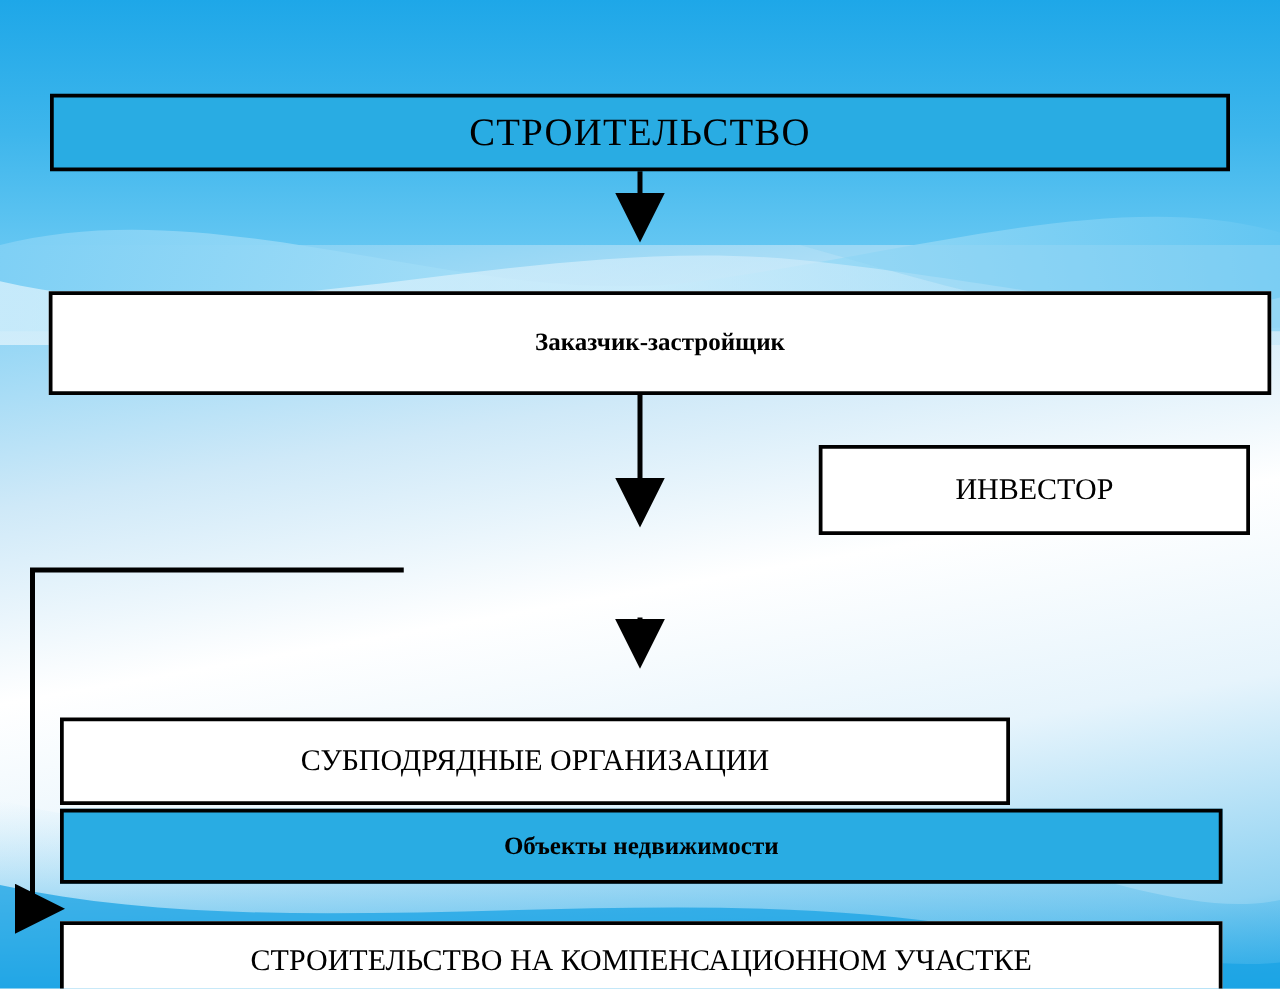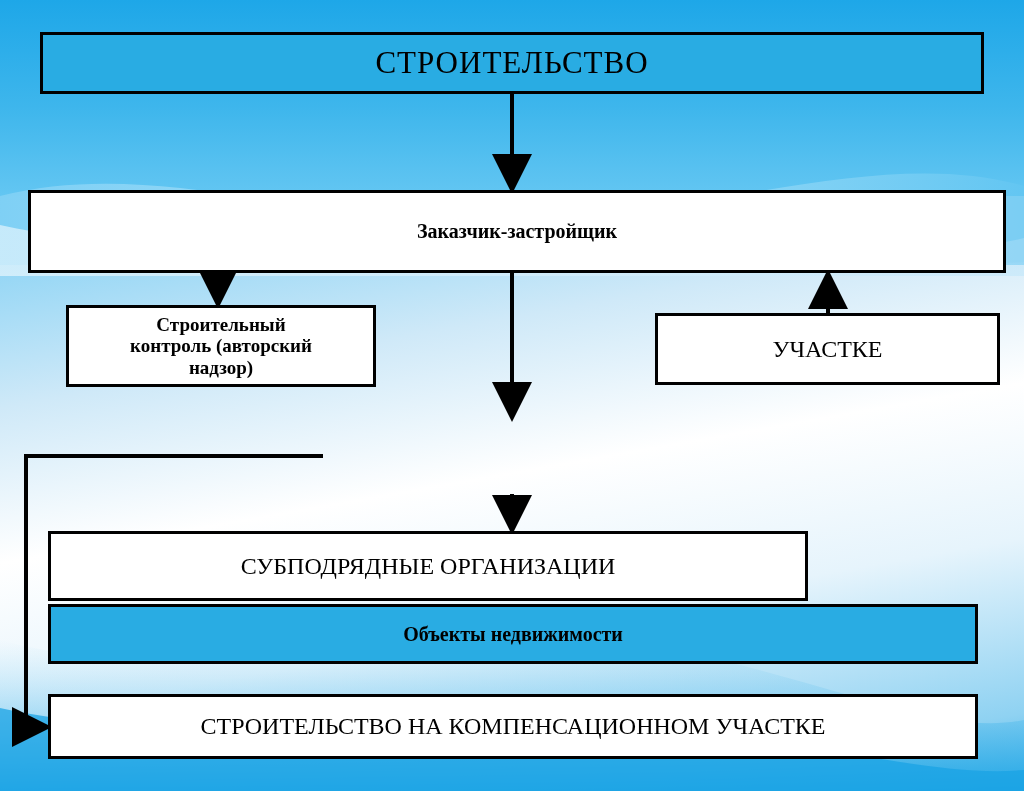--- a/index.html
+++ b/index.html
@@ -39,34 +39,35 @@
   .node {
     position: absolute;
     box-sizing: border-box;
     border: 3px solid #000000;
     display: flex;
     align-items: center;
     justify-content: center;
     text-align: center;
     color: #000000;
     line-height: 1.12;
+    margin-top: 43px;
   }
   .fill-blue {
     background: #29ace3;
   }
   .fill-white {
     background: #ffffff;
   }
 
   #n-stroitelstvo {
     left: 40px; top: 32px; width: 944px; height: 62px;
     font-size: 31px; letter-spacing: 1px;
   }
   #n-zakazchik {
-    left: 28px; top: 190px; width: 978px; height: 83px;
+    left: 39px; top: 190px; width: 978px; height: 83px;
     font-size: 20px; font-weight: bold;
   }
   #n-stroykontrol {
     left: 66px; top: 305px; width: 310px; height: 82px;
     font-size: 19px; font-weight: bold; padding: 0 8px;
   }
   #n-investor {
     left: 655px; top: 313px; width: 345px; height: 72px;
     font-size: 24px;
   }
@@ -143,28 +144,23 @@
   </svg>
 
   <div class="node fill-blue" id="n-stroitelstvo">
     <span class="node-label">СТРОИТЕЛЬСТВО</span>
   </div>
 
   <div class="node fill-white" id="n-zakazchik">
     <span class="node-label">Заказчик-застройщик</span>
   </div>
 
-  <div class="node fill-white" id="n-stroykontrol">
-    <span class="node-label">Строительный
-контроль (авторский
-надзор)</span>
-  </div>
 
   <div class="node fill-white" id="n-investor">
-    <span class="node-label">УЧАСТКЕ</span>
+    <span class="node-label">ИНВЕСТОР</span>
   </div>
 
 
   <div class="node fill-white" id="n-subpodryad">
     <span class="node-label">СУБПОДРЯДНЫЕ ОРГАНИЗАЦИИ</span>
   </div>
 
   <div class="node fill-blue" id="n-objekty">
     <span class="node-label">Объекты недвижимости</span>
   </div>

